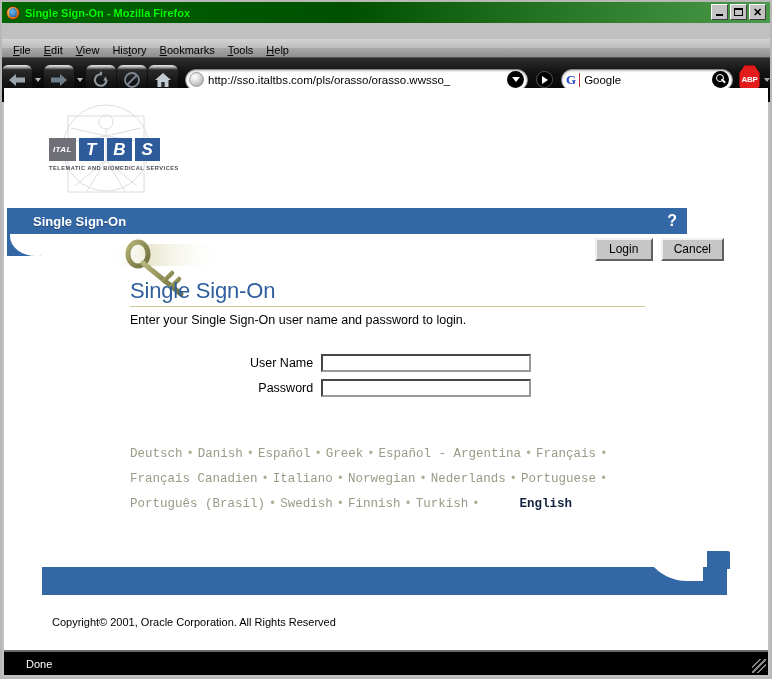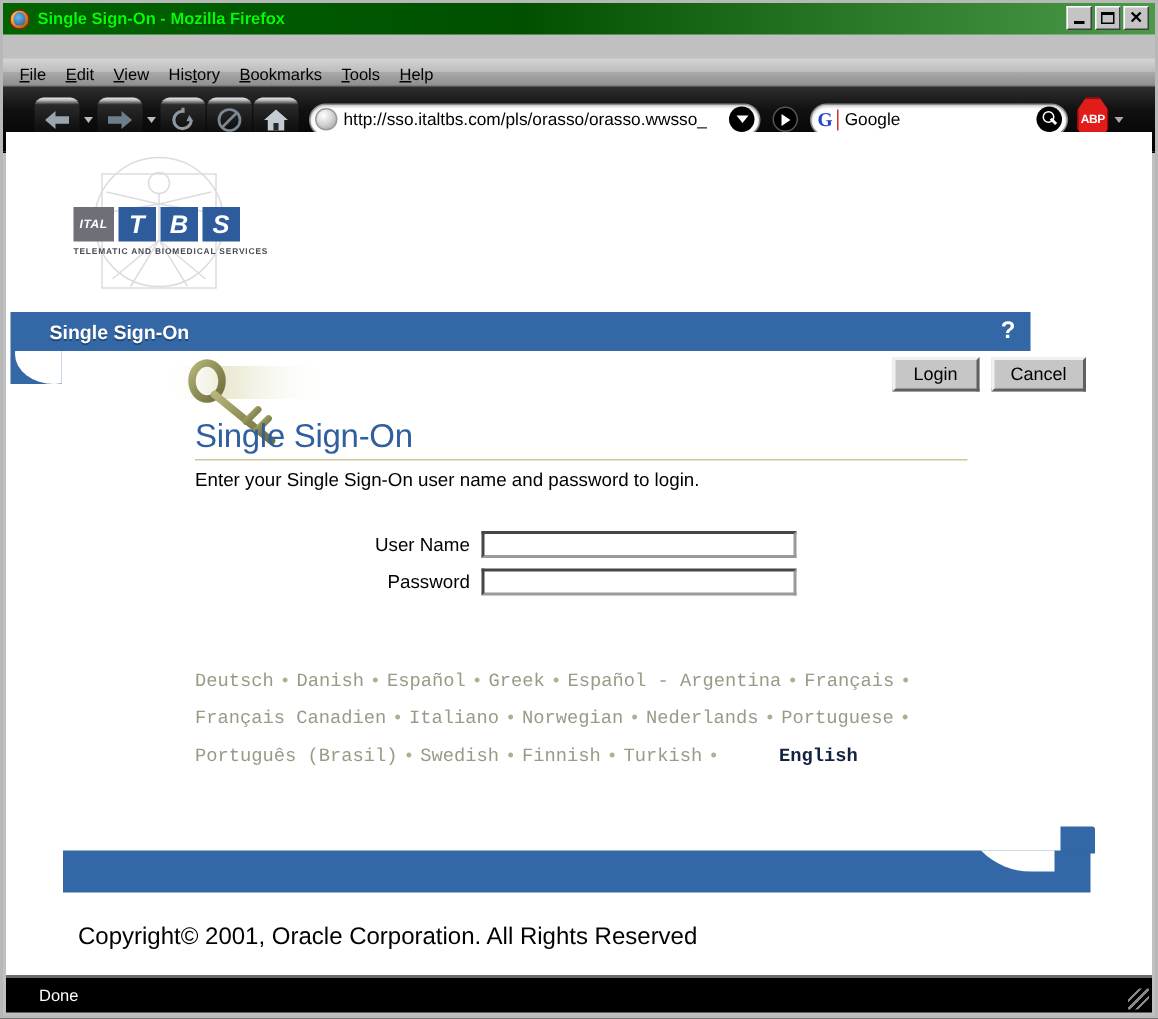--- a/index.html
+++ b/index.html
@@ -84,21 +84,21 @@
     cursor: default;
     white-space: nowrap;
   }
   .menu-item .acc { text-decoration: underline; }
 
   
   .navbar {
     height: 44px;
     background: linear-gradient(to bottom, #2e2e2e 0%, #111 35%, #000 100%);
     display: flex; align-items: center;
-    padding: 0 21px;
+    padding: 0 0;
     border-bottom: 1px solid #000;
   }
   .nav-btn {
     width: 30px; height: 30px;
     margin-right: 1px;
     border-radius: 6px;
     background: linear-gradient(to bottom, #e8e8e8 0%, #bbb 6%, #2b2b2b 16%, #141414 60%, #0a0a0a 100%);
     position: relative;
     display: flex; align-items: center; justify-content: center;
     flex: 0 0 auto;
@@ -411,21 +411,21 @@
     border-radius: 0 0 0 60px;
   }
   .foot-tip {
     position: absolute; right: 38px; top: 463px;
     width: 23px; height: 18px;
     background: #3367a5;
     border-radius: 0 2px 0 0;
   }
   .copy {
     position: absolute; left: 48px; top: 528px;
-    font-size: 16px; color: #000;
+    font-size: 11px; color: #000;
   }
 
   
   .statusbar {
     position: absolute;
     left: 2px; bottom: 2px;
     width: 764px; height: 25px;
     background: #000;
     border-top: 2px solid;
     border-color: #6a6a6a transparent transparent transparent;

